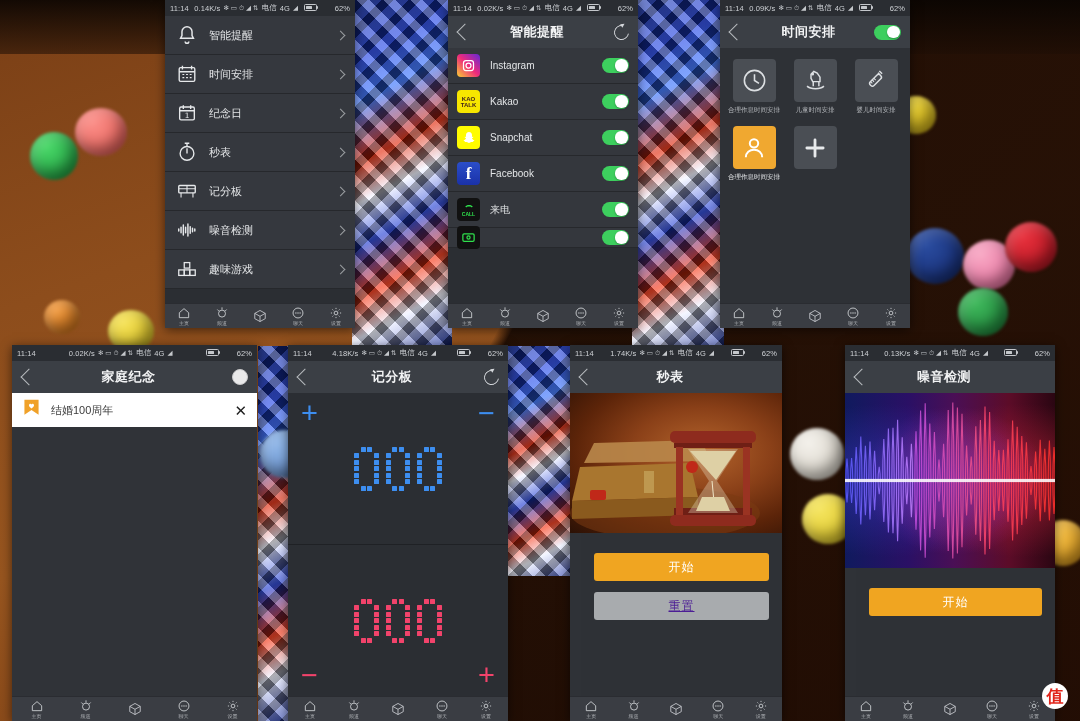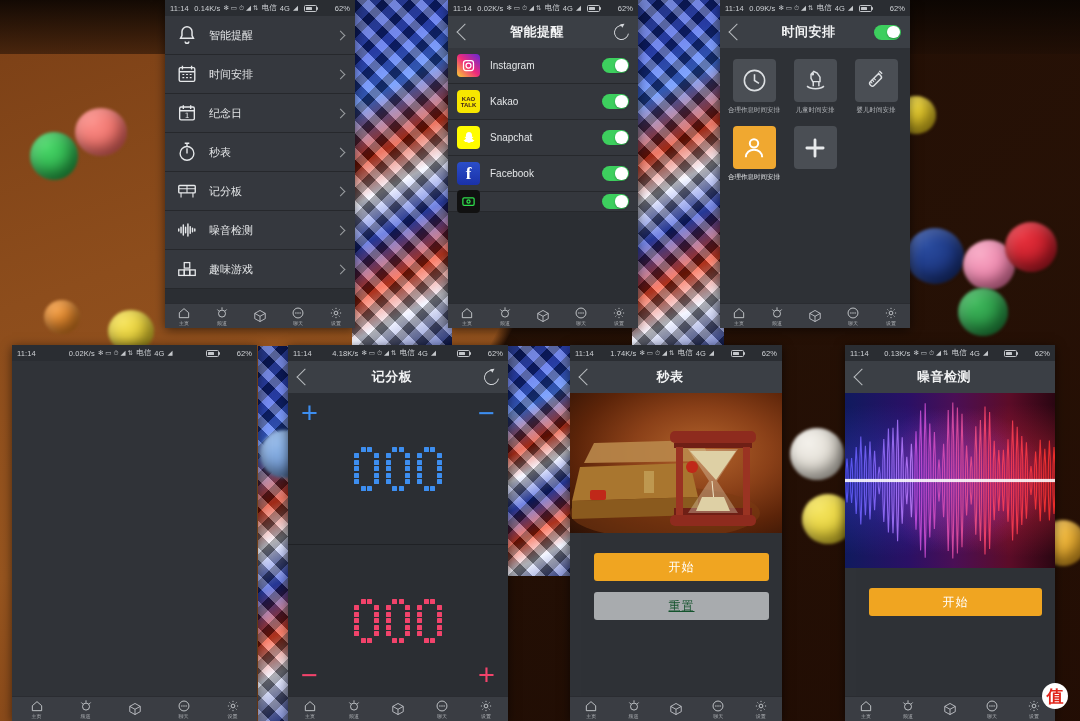--- a/index.html
+++ b/index.html
@@ -54,21 +54,21 @@
     background:#2a2d32;
     display:flex; align-items:center;
     padding:0 5px;
     color:#cfd2d6; font-size:7.5px;
     letter-spacing:.1px;
     white-space:nowrap;
   }
   .sb-time { flex:0 0 auto; }
   .sb-mid { flex:1; text-align:center; display:flex; align-items:center; justify-content:center; gap:3px; }
   .sb-icons { display:flex; align-items:center; gap:2.5px; color:#c4c7cb; font-size:6.5px; }
-  .sb-right { flex:0 0 auto; display:flex; align-items:center; gap:18px; }
+  .sb-right { flex:0 0 auto; display:flex; align-items:flex-start; gap:18px; }
   .batt {
     display:inline-block; width:13px; height:7px;
     border:1px solid #c4c7cb; border-radius:1.5px;
     position:relative;
   }
   .batt::after { content:""; position:absolute; right:-2.5px; top:1.7px; width:1.5px; height:3px; background:#c4c7cb; border-radius:0 1px 1px 0; }
   .batt i { position:absolute; left:1px; top:1px; bottom:1px; width:55%; background:#c4c7cb; border-radius:.5px; display:block; }
 
   
   .titlebar {
@@ -203,21 +203,21 @@
       linear-gradient(90deg,#101a5e 0%,#2a1065 30%,#4a0f55 52%,#5c0c28 78%,#2a0612 100%);
   }
   .ctrl-wrap { flex:1; background:#2e3136; padding:20px 13px 0;margin-left:11px; }
   .btn {
     height:28px;width:100%;border-radius:3px;
     display:flex;align-items:center;justify-content:center;
     font-size:12px;color:#fff; margin-bottom:11px;
     letter-spacing:1px;
   }
   .btn.primary { background:#f0a521; }
-  .btn.secondary { background:#a8abae; color:#14532d;text-decoration:underline; }
+  .btn.secondary { background:#a8abae; color:#4c1d95;text-decoration:underline; }
 
   
   #wm {
     position:absolute; right:12px; bottom:12px;
     display:flex; align-items:center; gap:5px;
     z-index:60; pointer-events:none;
   }
   #wm .wm-logo {
     width:26px;height:26px;border-radius:50%;
     background:#fff; color:#e1251b;
@@ -440,20 +440,30 @@
           </svg>
         </span>
       <span class="aname">Snapchat</span>
       <span class="sw"></span>
     </div>
     <div class="approw">
       <span class="appicon" style="background:linear-gradient(180deg,#2b4ec9,#1a31a8);color:#fff;font-size:17px;font-family:'Liberation Serif',serif;">f</span>
       <span class="aname">Facebook</span>
       <span class="sw"></span>
     </div>
+    <div class="approw">
+      <span class="appicon" style="background:#111;color:#2fe04c;flex-direction:column;line-height:1;">
+          <svg viewBox="0 0 24 24" width="12" height="10" fill="#2fe04c">
+            <path d="M12 7c-4 0-7.5 1.5-9 3.5l1.8 1.8c.5.5 1.3.5 1.8 0l.8-.8c1.3-.6 3-.9 4.6-.9s3.3.3 4.6.9l.8.8c.5.5 1.3.5 1.8 0L21 10.5C19.5 8.5 16 7 12 7z"></path>
+          </svg>
+          <span style="font-size:5px;font-weight:bold;">CALL</span>
+        </span>
+      <span class="aname">来电</span>
+      <span class="sw"></span>
+    </div>
     <div class="approw" style="height:20px;">
       <span class="appicon" style="background:#111;">
           <svg viewBox="0 0 24 24" width="15" height="15" fill="none" stroke="#2fe04c" stroke-width="2">
             <rect x="3" y="6" width="18" height="12" rx="2"></rect>
             <circle cx="12" cy="12" r="2.5"></circle>
           </svg>
         </span>
       <span class="aname"></span>
       <span class="sw"></span>
     </div>
@@ -622,20 +632,37 @@
       <span>电信</span>
       <span>4G</span>
       <span class="sb-icons">◢</span>
     </span>
     <span class="sb-right">
         <span class="batt">
           <i></i>
         </span>
         <span>62%</span>
       </span>
+  </div>
+  <div class="titlebar">
+    <div class="chev-back"></div>
+    <div class="ttl">家庭纪念</div>
+    <div class="tb-right">
+        <div class="avatar-btn"></div>
+      </div>
+  </div>
+  <div class="annv-card">
+    <span class="badge-shield">
+      <svg viewBox="0 0 24 28" width="19" height="22">
+          <path d="M3 1h18v19l-9-6-9 6z" fill="#f0a128"></path>
+          <path d="M12 12.2c-1.6-1.5-3.2-2.6-3.2-4.2 0-1.1.9-1.8 1.8-1.8.7 0 1.1.3 1.4.8.3-.5.7-.8 1.4-.8.9 0 1.8.7 1.8 1.8 0 1.6-1.6 2.7-3.2 4.2z" fill="#fff"></path>
+        </svg>
+    </span>
+    <span class="atext">结婚100周年</span>
+    <span class="xclose">✕</span>
   </div>
   <div class="annv-body"></div>
   <div class="navbar">
     <div class="navitem">
         <svg viewBox="0 0 24 24" fill="none" stroke="#cfd2d6" stroke-width="1.5">
           <path d="M4 11.5 12 4.5l8 7V20H4z"></path>
         </svg>
         <span class="nlbl">主页</span>
       </div>
     <div class="navitem">

